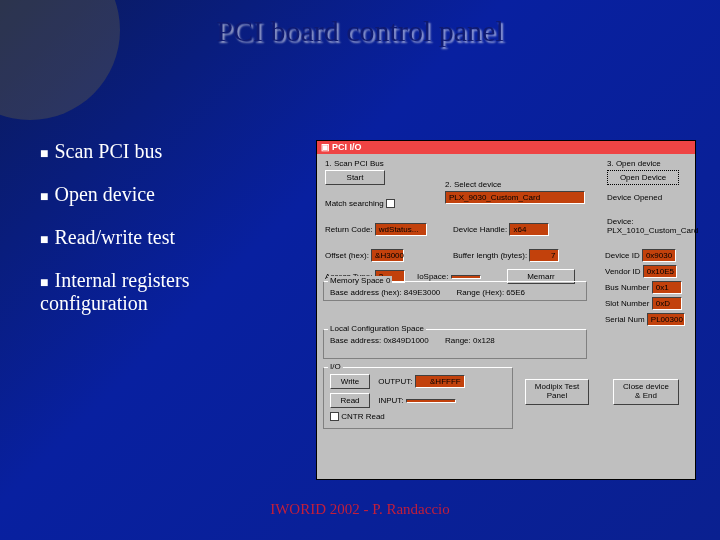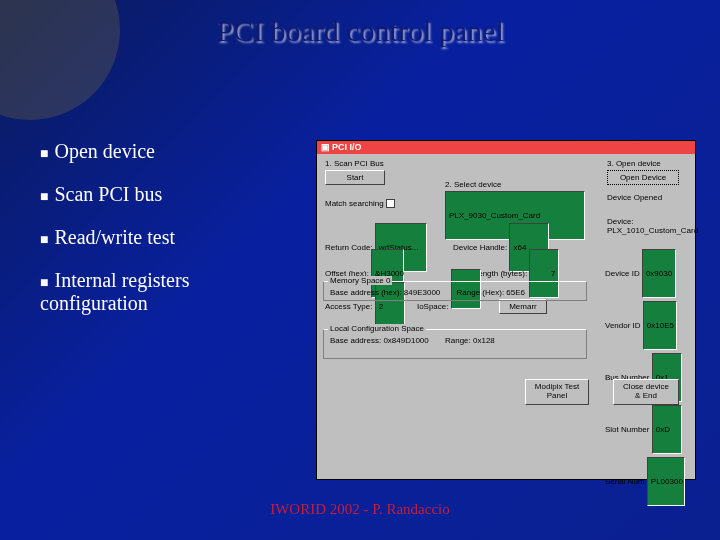--- a/index.html
+++ b/index.html
@@ -64,25 +64,25 @@
     background: #bfbfbf;
     border: 1px solid #fff;
     border-right-color: #404040;
     border-bottom-color: #404040;
     padding: 2px 6px;
     display: inline-block;
     text-align: center;
     font-size: 8px;
   }
   .field {
-    background: #15803d;
+    background: #c2410c;
     border: 1px solid #404040;
     border-right-color: #fff;
     border-bottom-color: #fff;
-    padding: 19px 3px;
+    padding: 1px 3px;
     display: inline-block;
     min-width: 30px;
     font-size: 8px;
   }
   .cb { width: 9px; height: 9px; background:#fff; border:1px solid #404040; display:inline-block; vertical-align:middle;}
   .lbl { font-size: 8px; }
   .grp {
     border: 1px solid #808080;
     border-top-color:#fff; border-left-color:#808080;
     padding: 6px 6px 4px 6px;
@@ -94,22 +94,22 @@
 </head>
 <body>
 
 <div class="corner-accent"></div>
 
 <div class="title">
   <h1>PCI board control panel</h1>
 </div>
 
 <div class="bullets">
+  <div class="item"><span class="sq">■</span><span>Scan PCI bus</span></div>
   <div class="item"><span class="sq">■</span><span>Open device</span></div>
-  <div class="item"><span class="sq">■</span><span>Scan PCI bus</span></div>
   <div class="item"><span class="sq">■</span><span>Read/write test</span></div>
   <div class="item"><span class="sq">■</span><span>Internal registers configuration</span></div>
 </div>
 
 <div class="footer">IWORID 2002 - P. Randaccio</div>
 
 <div class="win">
   <div class="titlebar">
     <span>▣</span>
     <span>PCI I/O</span>
@@ -155,21 +155,21 @@
   <div class="sect" style="left:136px; top:108px;">
     <span class="lbl">Buffer length (bytes):</span>
     <span class="field" style="width:20px; text-align:right;">7</span>
   </div>
 
   <div class="sect" style="left:8px; top:128px;">
     <span class="lbl">Access Type:</span>
     <span class="field" style="width:16px;">2</span>
     <span style="margin-left:10px;" class="lbl">IoSpace:</span>
     <span class="field" style="width:16px;"></span>
-    <span class="btn" style="margin-left:16px; width:48px;">Memarr</span>
+    <span class="btn" style="margin-left:24px; width:68px;">Memarr</span>
   </div>
 
   <div class="sect" style="left:288px; top:108px; width:86px;">
     <div style="margin-bottom:3px;"><span class="lbl">Device ID</span> <span class="field" style="width:34px;">0x9030</span></div>
     <div style="margin-bottom:3px;"><span class="lbl">Vendor ID</span> <span class="field" style="width:34px;">0x10E5</span></div>
     <div style="margin-bottom:3px;"><span class="lbl">Bus Number</span> <span class="field" style="width:22px;">0x1</span></div>
     <div style="margin-bottom:3px;"><span class="lbl">Slot Number</span> <span class="field" style="width:22px;">0xD</span></div>
     <div><span class="lbl">Serial Num</span> <span class="field" style="width:38px;">PL00300</span></div>
   </div>
 
@@ -182,20 +182,37 @@
   </div>
 
   <div class="grp" style="left:6px; top:188px; width:264px; height:30px;">
     <div class="grp-title">Local Configuration Space</div>
     <span class="lbl">Base address:</span>
     <span class="lbl">0x849D1000</span>
     <span style="margin-left:14px;" class="lbl">Range:</span>
     <span class="lbl">0x128</span>
   </div>
 
+  <div class="grp" style="left:6px; top:226px; width:190px; height:62px;">
+    <div class="grp-title">I/O</div>
+    <div style="margin-bottom:4px;">
+      <span class="btn" style="width:40px;">Write</span>
+      <span class="lbl" style="margin-left:6px;">OUTPUT:</span>
+      <span class="field" style="width:50px; text-align:right;">&amp;HFFFF</span>
+    </div>
+    <div style="margin-bottom:4px;">
+      <span class="btn" style="width:40px;">Read</span>
+      <span class="lbl" style="margin-left:6px;">INPUT:</span>
+      <span class="field" style="width:50px;"></span>
+    </div>
+    <div>
+      <span class="cb"></span>
+      <span class="lbl">CNTR Read</span>
+    </div>
+  </div>
 
   <div class="sect" style="left:208px; top:238px;">
     <span class="btn" style="width:64px; height:26px; text-align:center;">
       <span>Modipix Test</span><br>
       <span>Panel</span>
     </span>
   </div>
   <div class="sect" style="left:296px; top:238px;">
     <span class="btn" style="width:66px; height:26px; text-align:center;">
       <span>Close device</span><br>

